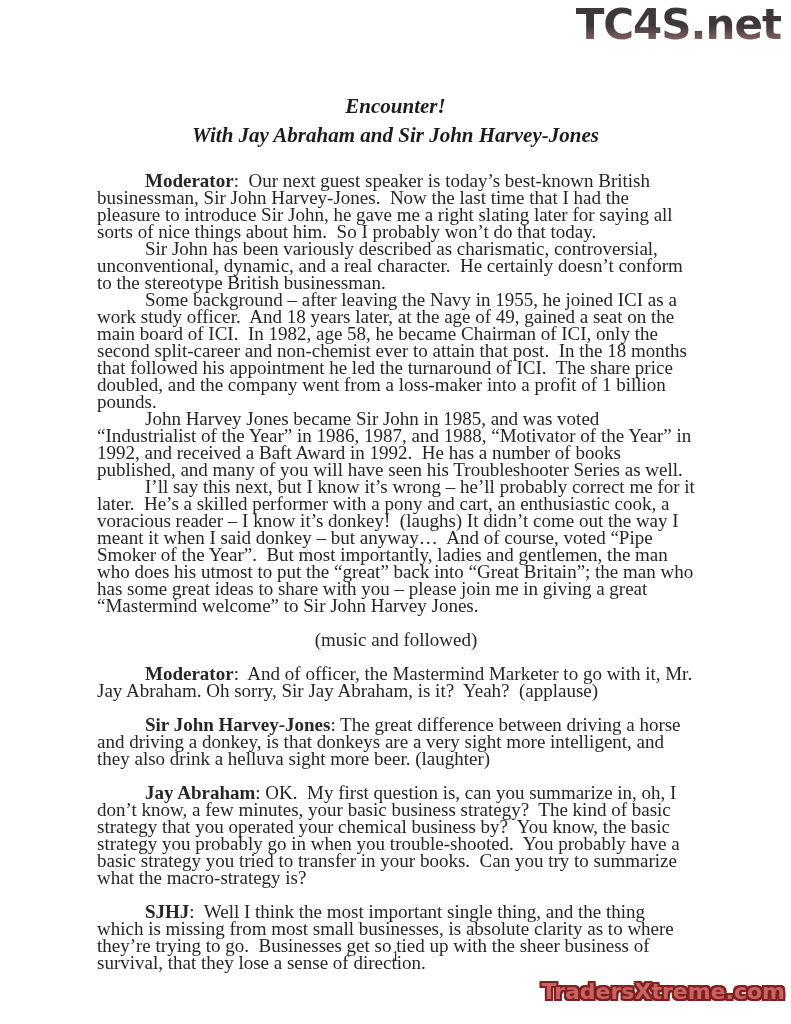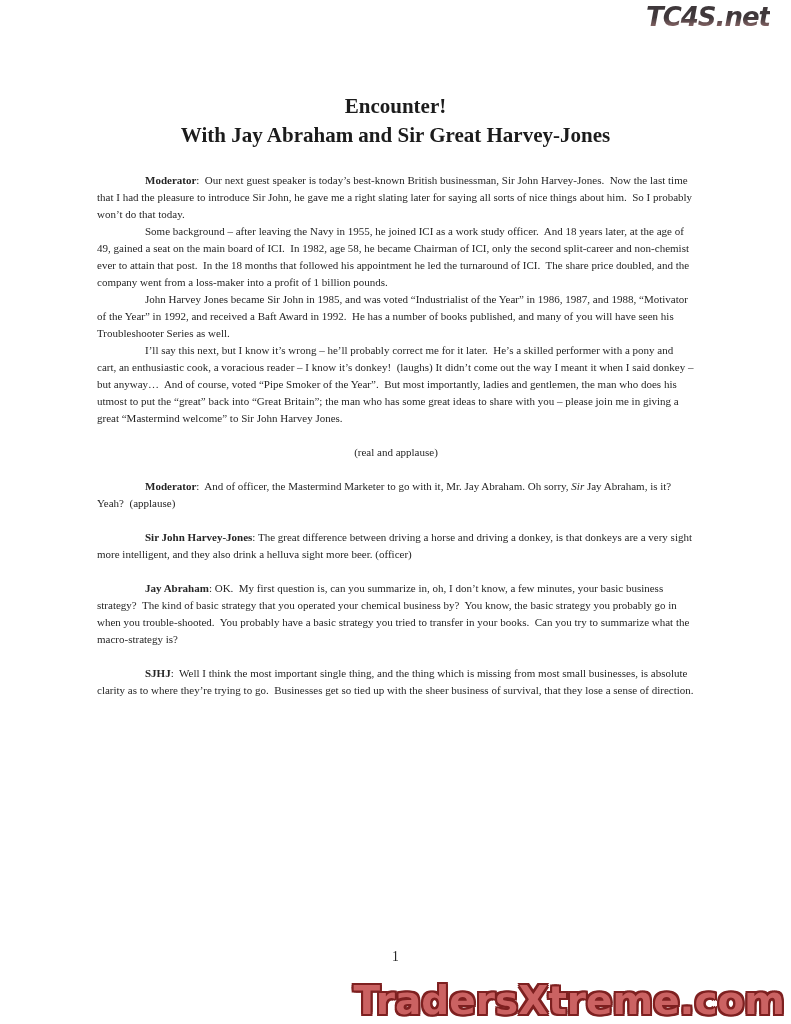--- a/index.html
+++ b/index.html
@@ -2,82 +2,83 @@
 <html><head>
 <meta charset="utf-8">
 <style>
   html, body { margin:0; padding:0; background:#ffffff; }
   .page {
     position:relative; width:791px; height:1024px; background:#ffffff;
     overflow:hidden; font-family:"Liberation Serif", serif; color:#222222;
   }
   .doc-title {
     position:absolute; top:92px; left:0; width:791px; text-align:center;
-    font-weight:bold; font-size:21px; line-height:29px; color:#1c1c1c;
+    font-weight:bold; font-size:21px; line-height:29px; color:#1c1c1c;font-style:italic;
   }
   .doc-body {
     position:absolute; top:172px; left:97px; width:598px;
-    font-size:11px; line-height:17px; color:#262626; text-align:left;
+    font-size:19px; line-height:17px; color:#262626; text-align:left;
   }
   .para { margin:0; text-indent:48px; white-space:pre-wrap; }
   .para.center { text-align:center; text-indent:0; }
   .para.gap { margin-top:17px; }
   .b { font-weight:bold; }
-  .i { font-style:italic; }
+  .i { }
   .page-number {
     position:absolute; top:949px; left:0; width:791px; text-align:center;
     font-size:13.6px; color:#262626;
   }
   
   .wm-top {
-    position:absolute; top:4px; right:21px;
+    position:absolute; top:4px; right:10px;
     font-family:"DejaVu Sans", sans-serif; font-weight:bold;
-    font-size:26px; letter-spacing:-1px; line-height:1;
-    -webkit-background-clip:text; background-clip:text; color:transparent;font-style:italic;
+    font-size:42px; letter-spacing:-1px; line-height:1;
+    -webkit-background-clip:text; background-clip:text; color:transparent;
   }
   .wm-mid {
     position:absolute; top:486px; left:256px;
     font-family:"DejaVu Sans", sans-serif; font-weight:bold;
     font-size:40px; letter-spacing:5px; line-height:1; opacity:0.96;
     text-shadow:
       -3px -3px 0 #ffffff, 3px -3px 0 #ffffff, -3px 3px 0 #ffffff, 3px 3px 0 #ffffff,
       0 -3px 0 #ffffff, 0 3px 0 #ffffff, -3px 0 0 #ffffff, 3px 0 0 #ffffff,
       6px 7px 5px rgba(90,90,90,0.55);
   }
   .wm-bottom {
     position:absolute; top:981px; right:6px;
     font-family:"DejaVu Sans", sans-serif; font-weight:bold;
-    font-size:39px; line-height:1;
+    font-size:22px; line-height:1;
     text-shadow:
       var(--ol1, -2px -2px 0 #7e2020), var(--ol2, 2px -2px 0 #7e2020),
       var(--ol3, -2px 2px 0 #7e2020), var(--ol4, 2px 2px 0 #7e2020),
       0 -2px 0 var(--oc,#7e2020), 0 2px 0 var(--oc,#7e2020),
       -2px 0 0 var(--oc,#7e2020), 2px 0 0 var(--oc,#7e2020);
   }
 </style>
 </head>
 <body>
 
 <div class="page">
 
   <div class="wm-top" style="background-image: linear-gradient(rgb(63, 56, 59) 0%, rgb(63, 56, 59) 52%, rgb(160, 116, 116) 100%);">TC4S.net</div>
 
   <div class="doc-title">
     <div>Encounter!</div>
-    <div>With Jay Abraham and Sir Great Harvey-Jones</div>
+    <div>With Jay Abraham and Sir John Harvey-Jones</div>
   </div>
 
   <div class="doc-body" id="doc-body">
       <p class="para"><span class="b">Moderator</span><span>:  Our next guest speaker is today’s best-known British businessman, Sir John Harvey-Jones.  Now the last time that I had the pleasure to introduce Sir John, he gave me a right slating later for saying all sorts of nice things about him.  So I probably won’t do that today.</span></p>
+      <p class="para"><span>Sir John has been variously described as charismatic, controversial, unconventional, dynamic, and a real character.  He certainly doesn’t conform to the stereotype British businessman.</span></p>
       <p class="para"><span>Some background – after leaving the Navy in 1955, he joined ICI as a work study officer.  And 18 years later, at the age of 49, gained a seat on the main board of ICI.  In 1982, age 58, he became Chairman of ICI, only the second split-career and non-chemist ever to attain that post.  In the 18 months that followed his appointment he led the turnaround of ICI.  The share price doubled, and the company went from a loss-maker into a profit of 1 billion pounds.</span></p>
       <p class="para"><span>John Harvey Jones became Sir John in 1985, and was voted “Industrialist of the Year” in 1986, 1987, and 1988, “Motivator of the Year” in 1992, and received a Baft Award in 1992.  He has a number of books published, and many of you will have seen his Troubleshooter Series as well.</span></p>
       <p class="para"><span>I’ll say this next, but I know it’s wrong – he’ll probably correct me for it later.  He’s a skilled performer with a pony and cart, an enthusiastic cook, a voracious reader – I know it’s donkey!  (laughs) It didn’t come out the way I meant it when I said donkey – but anyway…  And of course, voted “Pipe Smoker of the Year”.  But most importantly, ladies and gentlemen, the man who does his utmost to put the “great” back into “Great Britain”; the man who has some great ideas to share with you – please join me in giving a great “Mastermind welcome” to Sir John Harvey Jones.</span></p>
-      <p class="para center gap"><span>(real and applause)</span></p>
+      <p class="para center gap"><span>(music and followed)</span></p>
       <p class="para gap"><span class="b">Moderator</span><span>:  And of officer, the Mastermind Marketer to go with it, Mr. Jay Abraham. Oh sorry, </span><span class="i">Sir</span><span> Jay Abraham, is it?  Yeah?  (applause)</span></p>
-      <p class="para gap"><span class="b">Sir John Harvey-Jones</span><span>: The great difference between driving a horse and driving a donkey, is that donkeys are a very sight more intelligent, and they also drink a helluva sight more beer. (officer)</span></p>
+      <p class="para gap"><span class="b">Sir John Harvey-Jones</span><span>: The great difference between driving a horse and driving a donkey, is that donkeys are a very sight more intelligent, and they also drink a helluva sight more beer. (laughter)</span></p>
       <p class="para gap"><span class="b">Jay Abraham</span><span>: OK.  My first question is, can you summarize in, oh, I don’t know, a few minutes, your basic business strategy?  The kind of basic strategy that you operated your chemical business by?  You know, the basic strategy you probably go in when you trouble-shooted.  You probably have a basic strategy you tried to transfer in your books.  Can you try to summarize what the macro-strategy is?</span></p>
       <p class="para gap"><span class="b">SJHJ</span><span>:  Well I think the most important single thing, and the thing which is missing from most small businesses, is absolute clarity as to where they’re trying to go.  Businesses get so tied up with the sheer business of survival, that they lose a sense of direction.</span></p>
     </div>
 
 
   <div class="page-number">1</div>
 
   <div class="wm-bottom" style="color: rgb(203, 98, 98); --oc: #7e2020; --ol1: -2px -2px 0 #7e2020; --ol2: 2px -2px 0 #7e2020; --ol3: -2px 2px 0 #7e2020; --ol4: 2px 2px 0 #7e2020;">TradersXtreme.com</div>
 
 </div>

